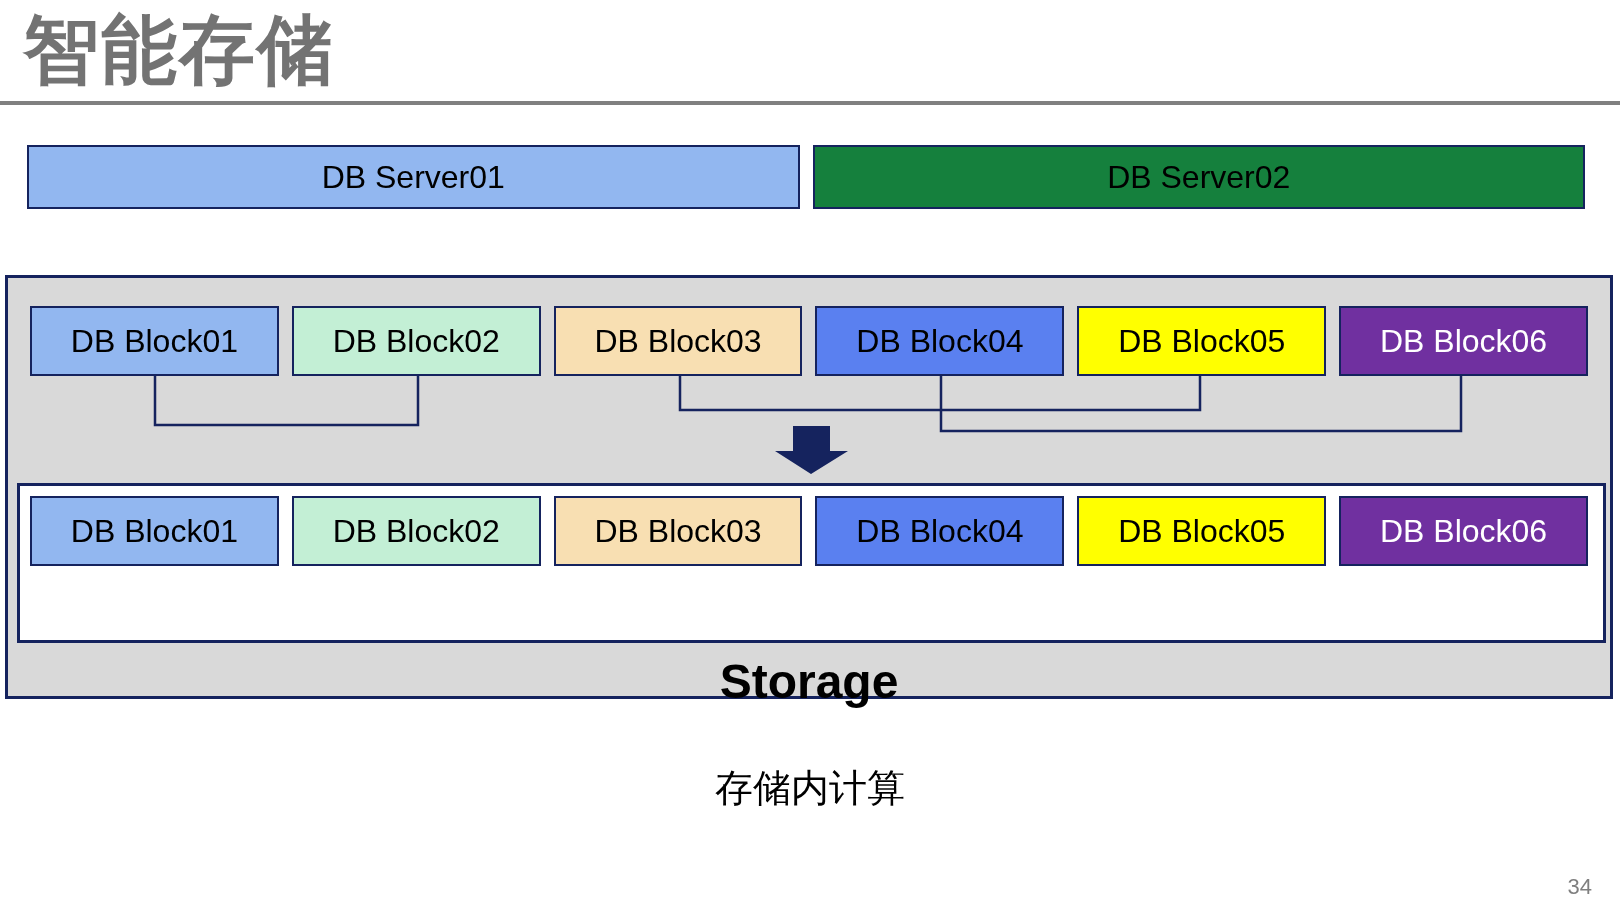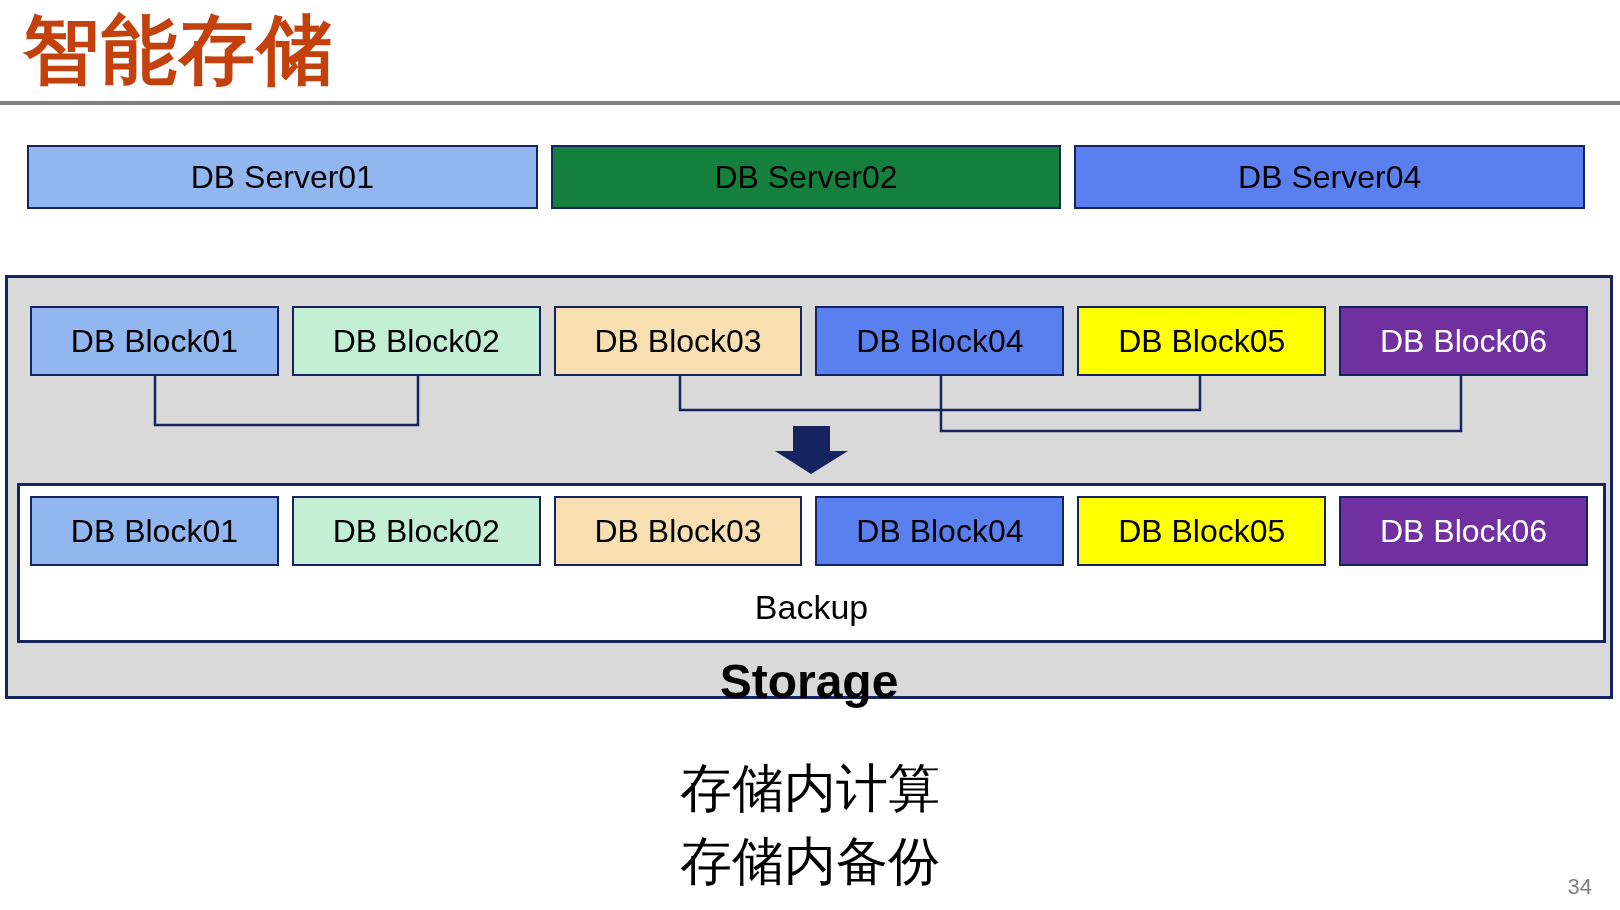--- a/index.html
+++ b/index.html
@@ -53,40 +53,39 @@
   .storage-label{
     position:absolute;left:0;top:366px;width:100%;
     text-align:center;font-size:48px;line-height:76px;
     font-weight:bold;color:#000000;
   }
   .captions{
     position:absolute;left:0;top:752px;width:1620px;
     text-align:center;color:#000000;
   }
   .caption-line{
-    font-size:52px;line-height:73px;font-weight:normal;
+    font-size:38px;line-height:73px;font-weight:normal;
   }
   .page-number{
     position:absolute;top:874px;right:28px;
     font-size:22px;
   }
 </style>
 </head>
 <body>
 
 <div id="slide">
 
-  <div class="slide-title" style="color: #c2410c;">智能存储</div>
+  <div class="slide-title" style="color: #737373;">智能存储</div>
 
   <div class="title-divider" style="background-color: rgb(128, 128, 128);"></div>
 
   <div class="box-row server-row">
     <div class="node-box" style="background-color: rgb(146, 183, 240); color: rgb(0, 0, 0);">DB Server01</div>
     <div class="node-box" style="background-color: #15803d; color: rgb(0, 0, 0);">DB Server02</div>
-    <div class="node-box" style="background-color: rgb(90, 128, 240); color: rgb(0, 0, 0);">DB Server04</div>
   </div>
 
   <div class="storage-container" style="background-color: rgb(217, 217, 217);">
 
     <div class="box-row block-row-top">
       <div class="node-box" style="background-color: rgb(146, 183, 240); color: rgb(0, 0, 0);">DB Block01</div>
       <div class="node-box" style="background-color: rgb(195, 239, 213); color: rgb(0, 0, 0);">DB Block02</div>
       <div class="node-box" style="background-color: rgb(248, 223, 178); color: rgb(0, 0, 0);">DB Block03</div>
       <div class="node-box" style="background-color: rgb(90, 128, 240); color: rgb(0, 0, 0);">DB Block04</div>
       <div class="node-box" style="background-color: rgb(255, 255, 0); color: rgb(0, 0, 0);">DB Block05</div>
@@ -102,26 +101,24 @@
 
     <div class="backup-container">
       <div class="box-row block-row-backup">
         <div class="node-box" style="background-color: rgb(146, 183, 240); color: rgb(0, 0, 0);">DB Block01</div>
         <div class="node-box" style="background-color: rgb(195, 239, 213); color: rgb(0, 0, 0);">DB Block02</div>
         <div class="node-box" style="background-color: rgb(248, 223, 178); color: rgb(0, 0, 0);">DB Block03</div>
         <div class="node-box" style="background-color: rgb(90, 128, 240); color: rgb(0, 0, 0);">DB Block04</div>
         <div class="node-box" style="background-color: rgb(255, 255, 0); color: rgb(0, 0, 0);">DB Block05</div>
         <div class="node-box" style="background-color: rgb(112, 48, 160); color: rgb(255, 255, 255);">DB Block06</div>
       </div>
-      <div class="backup-label">Backup</div>
     </div>
 
     <div class="storage-label">Storage</div>
   </div>
 
   <div class="captions">
     <div class="caption-line">存储内计算</div>
-    <div class="caption-line">存储内备份</div>
   </div>
 
   <div class="page-number" style="color: rgb(127, 127, 127);">34</div>
 
 </div>
 
 </body></html>

